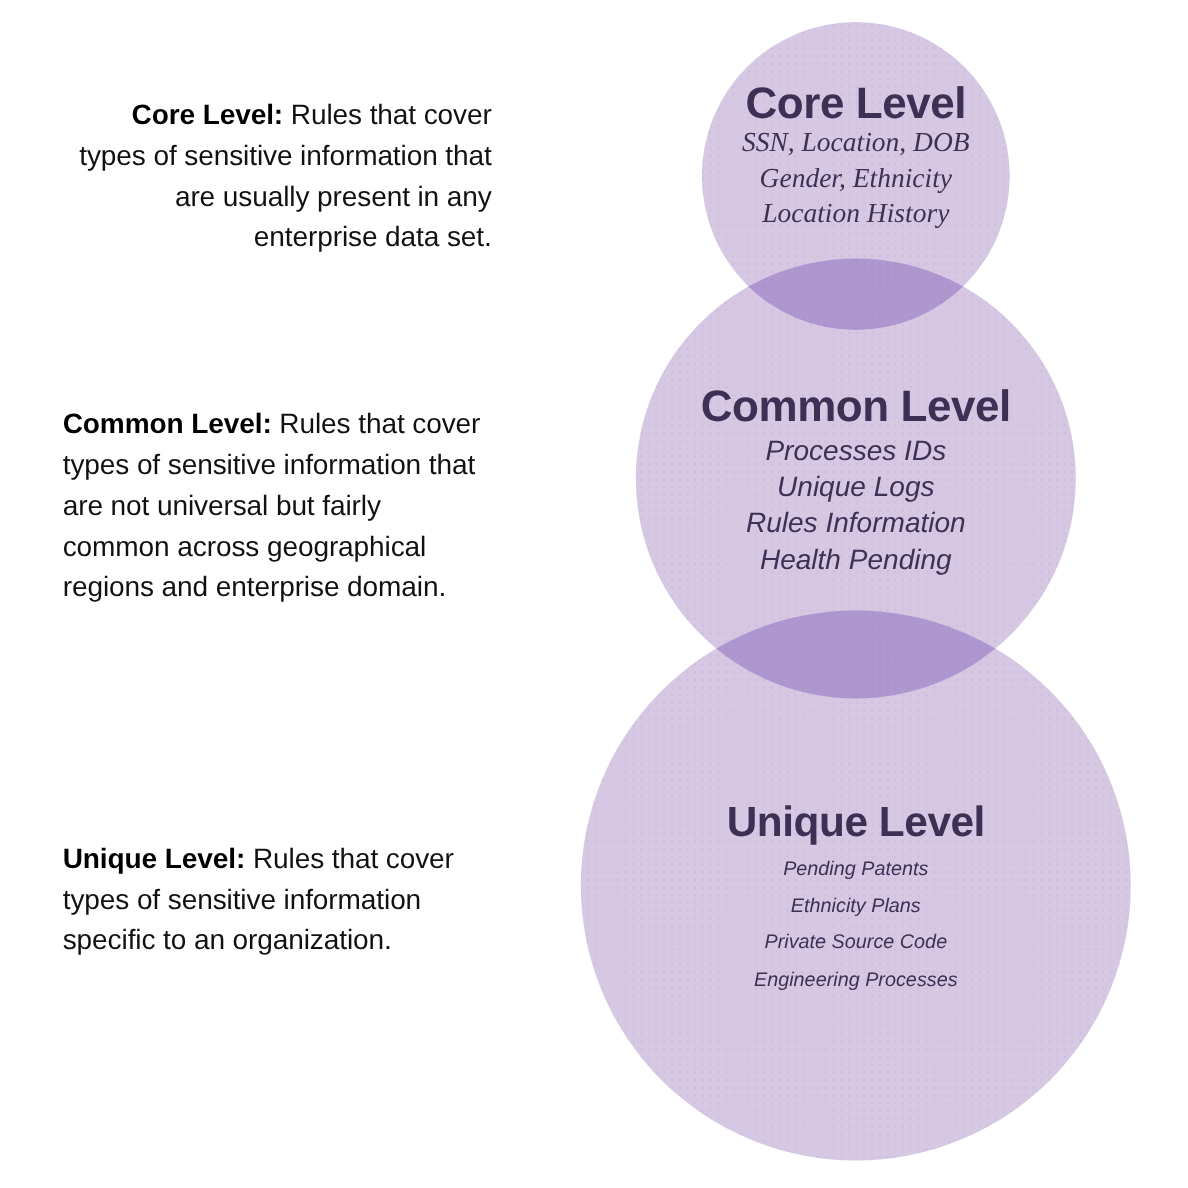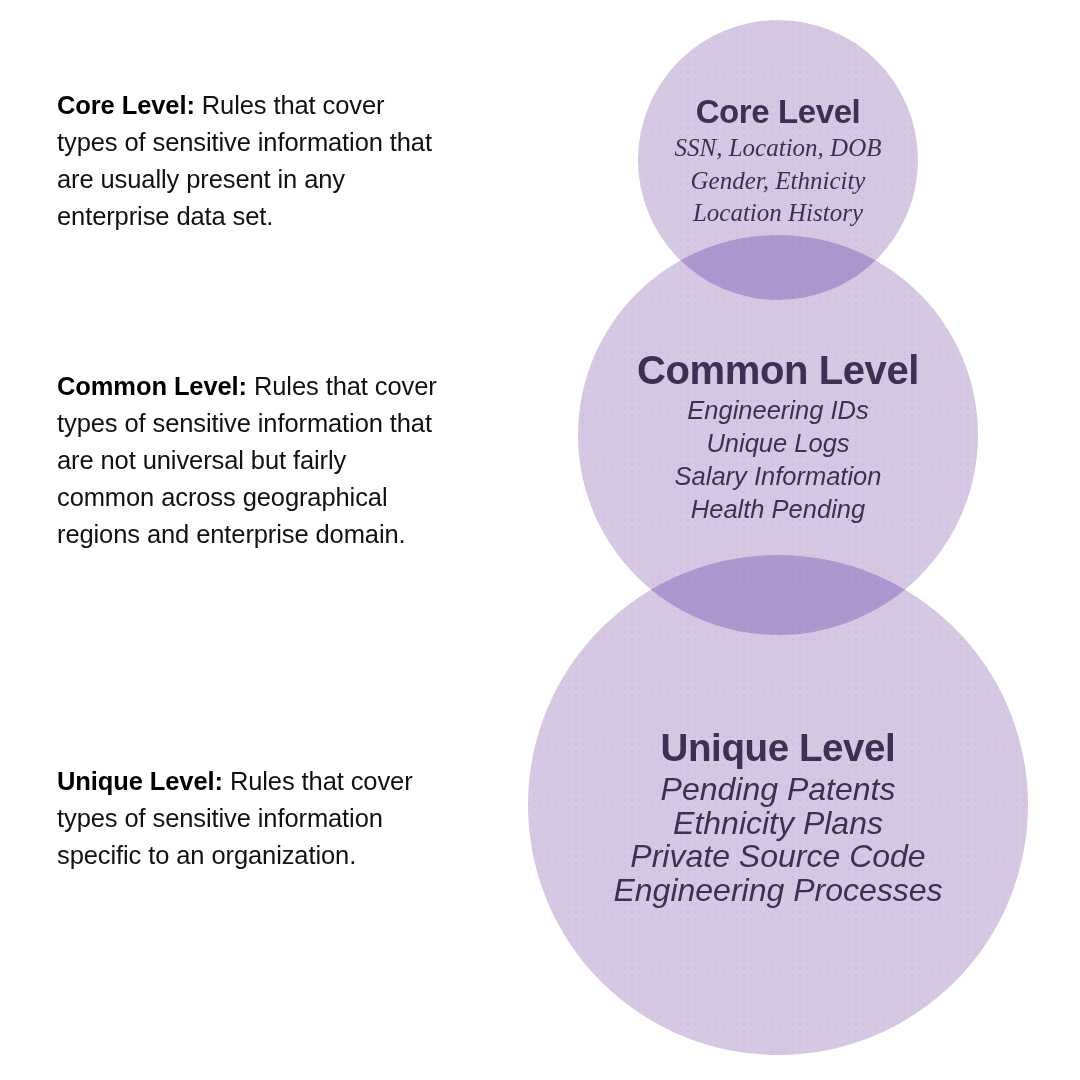--- a/index.html
+++ b/index.html
@@ -29,21 +29,21 @@
     font-size: 25.5px;
     line-height: 37px;
     color: #111111;
     font-weight: 400;
     letter-spacing: -0.1px;
   }
   .desc-item .lead {
     font-weight: 700;
     color: #000000;
   }
-  #desc-core   { top: 61px; }
+  #desc-core   { top: 61px; text-align: right; }
   #desc-common { top: 342px; }
   #desc-unique { top: 737px; }
 
   
   .venn {
     position: absolute;
     left: 0;
     top: 0;
     width: 1080px;
     height: 1080px;
@@ -75,32 +75,32 @@
     padding: 0;
     font-style: italic;
     font-weight: 500;
   }
   .circle-list li {
     white-space: nowrap;
   }
 
   
   #label-core        { top: 74px; }
-  #label-core .circle-title { font-size: 33px; line-height: 40px; margin-top: 18px; }
+  #label-core .circle-title { font-size: 40px; line-height: 40px; }
   #label-core .circle-list  { font-size: 25px; line-height: 32.5px; font-family: Liberation Serif, serif; }
 
   
   #label-common        { top: 346px; }
   #label-common .circle-title { font-size: 40px; line-height: 48px; }
   #label-common .circle-list  { font-size: 25.5px; line-height: 33px; }
 
   
   #label-unique        { top: 722px; }
   #label-unique .circle-title { font-size: 38.5px; line-height: 51px; }
-  #label-unique .circle-list  { font-size: 32px; line-height: 33.5px; }
+  #label-unique .circle-list  { font-size: 18px; line-height: 33.5px; }
 </style>
 </head>
 <body>
 
 <div class="venn">
   <svg class="venn-svg" viewBox="0 0 1080 1080">
     <defs>
       <pattern id="dotTexture" width="7" height="7" patternUnits="userSpaceOnUse">
         <rect width="7" height="7" fill="#d6c7e3"></rect>
         <circle cx="2" cy="2" r="0.85" fill="#cbb8dc"></circle>
@@ -137,23 +137,23 @@
     <ul class="circle-list">
       <li>SSN, Location, DOB</li>
       <li>Gender, Ethnicity</li>
       <li>Location History</li>
     </ul>
   </div>
 
   <div class="circle-label" id="label-common">
     <div class="circle-title">Common Level</div>
     <ul class="circle-list">
-      <li>Engineering IDs</li>
+      <li>Processes IDs</li>
       <li>Unique Logs</li>
-      <li>Salary Information</li>
+      <li>Rules Information</li>
       <li>Health Pending</li>
     </ul>
   </div>
 
   <div class="circle-label" id="label-unique">
     <div class="circle-title">Unique Level</div>
     <ul class="circle-list">
       <li>Pending Patents</li>
       <li>Ethnicity Plans</li>
       <li>Private Source Code</li>

